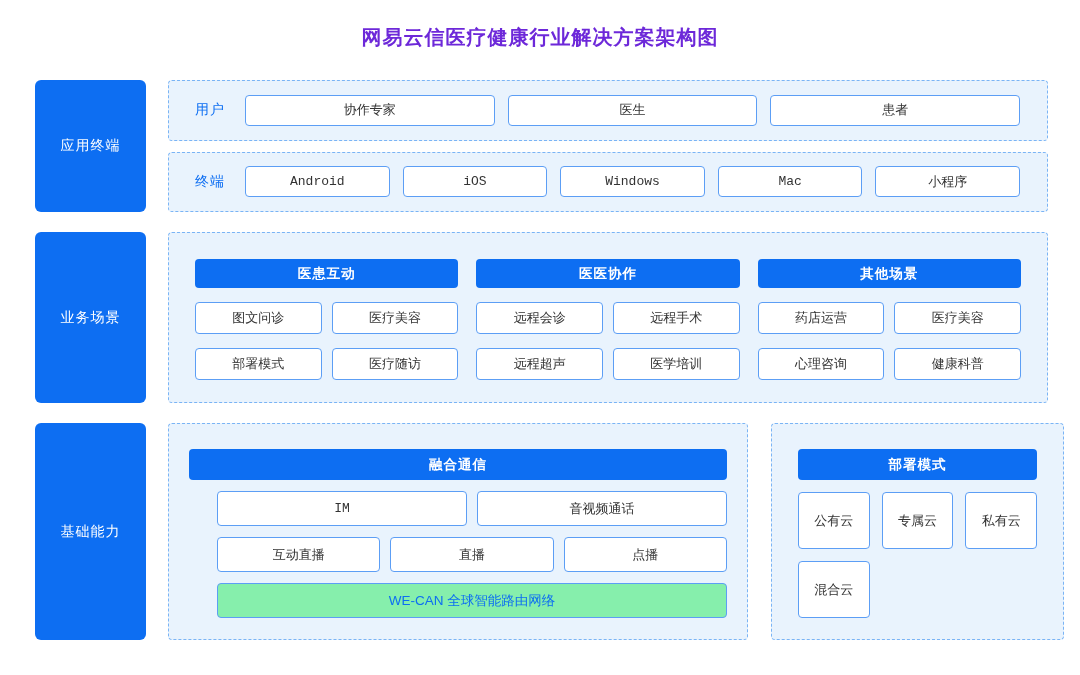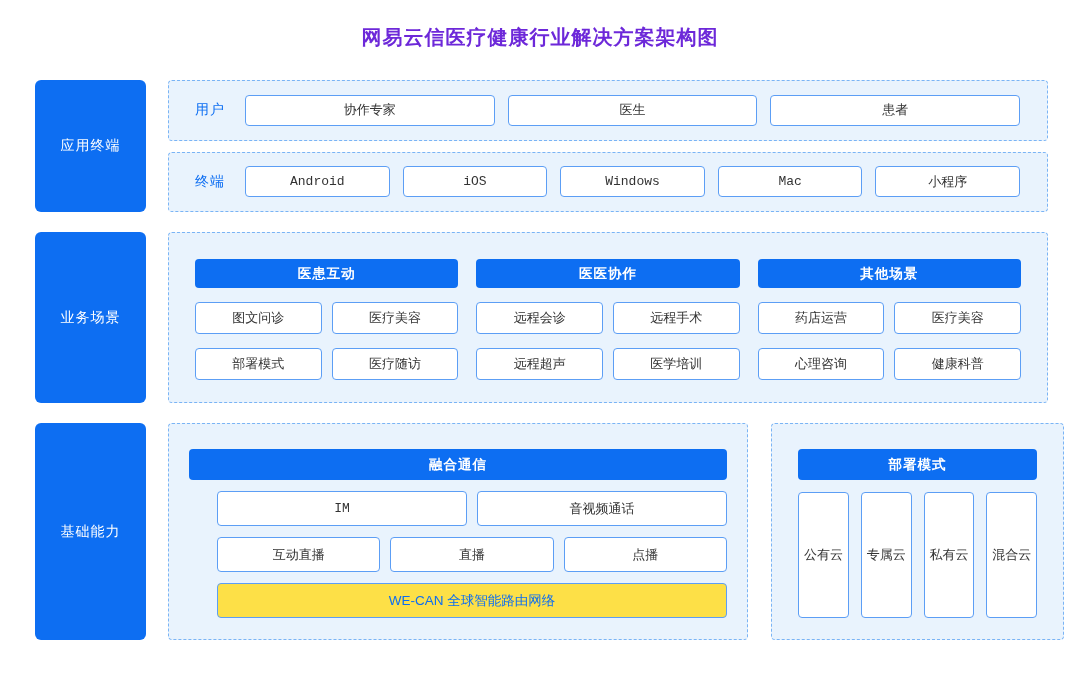--- a/index.html
+++ b/index.html
@@ -65,31 +65,31 @@
   .cap-col{flex:1;display:flex;gap:23px;justify-content:space-between;}
   .comm-panel{width:580px;display:flex;flex-direction:column;gap:11px;padding:25px 20px 21px;}
   .comm-header{
     background:var(--blue);color:#fff;border-radius:4px;height:31px;flex-shrink:0;
     display:flex;align-items:center;justify-content:center;
     font-size:13.5px;font-weight:bold;letter-spacing:1px;
   }
   .comm-row{display:flex;gap:10px;flex:1;margin-left:28px;}
   .comm-row .wbox{height:auto;}
   .wecan{
-    flex:1;background:#fde047;border:1px solid var(--box-border);border-radius:4px;
+    flex:1;background:#86efac;border:1px solid var(--box-border);border-radius:4px;
     display:flex;align-items:center;justify-content:center;
     color:var(--blue);font-size:13.5px;
   }
   .deploy-panel{width:293px;display:flex;flex-direction:column;padding:25px 26px 21px;}
   .deploy-header{
     background:var(--blue);color:#fff;border-radius:4px;height:31px;flex-shrink:0;
     display:flex;align-items:center;justify-content:center;
     font-size:13.5px;font-weight:bold;margin-bottom:12px;letter-spacing:1px;
   }
-  .deploy-grid{flex:1;display:grid;grid-template-columns:1fr 1fr 1fr 1fr;gap:12px;}
+  .deploy-grid{flex:1;display:grid;grid-template-columns:1fr 1fr 1fr;gap:12px;}
   .deploy-grid .wbox{height:auto;}
 </style>
 </head>
 <body>
 
 <div class="title">网易云信医疗健康行业解决方案架构图</div>
 
 <div class="diagram">
 
   <div class="band band-terminals">

